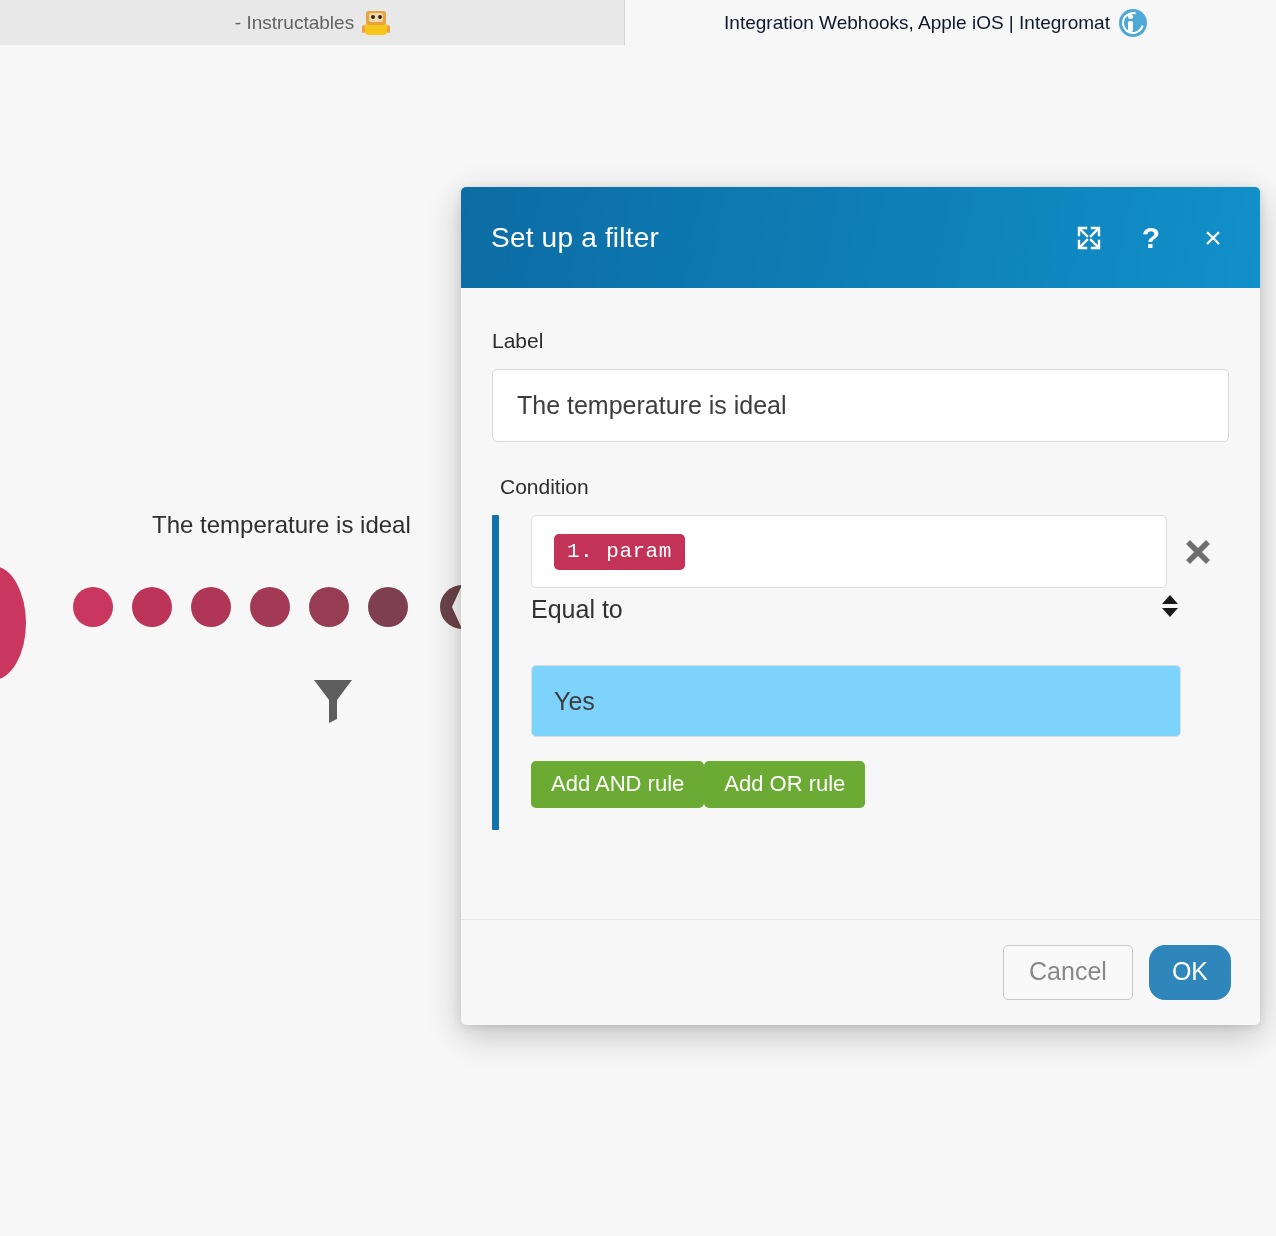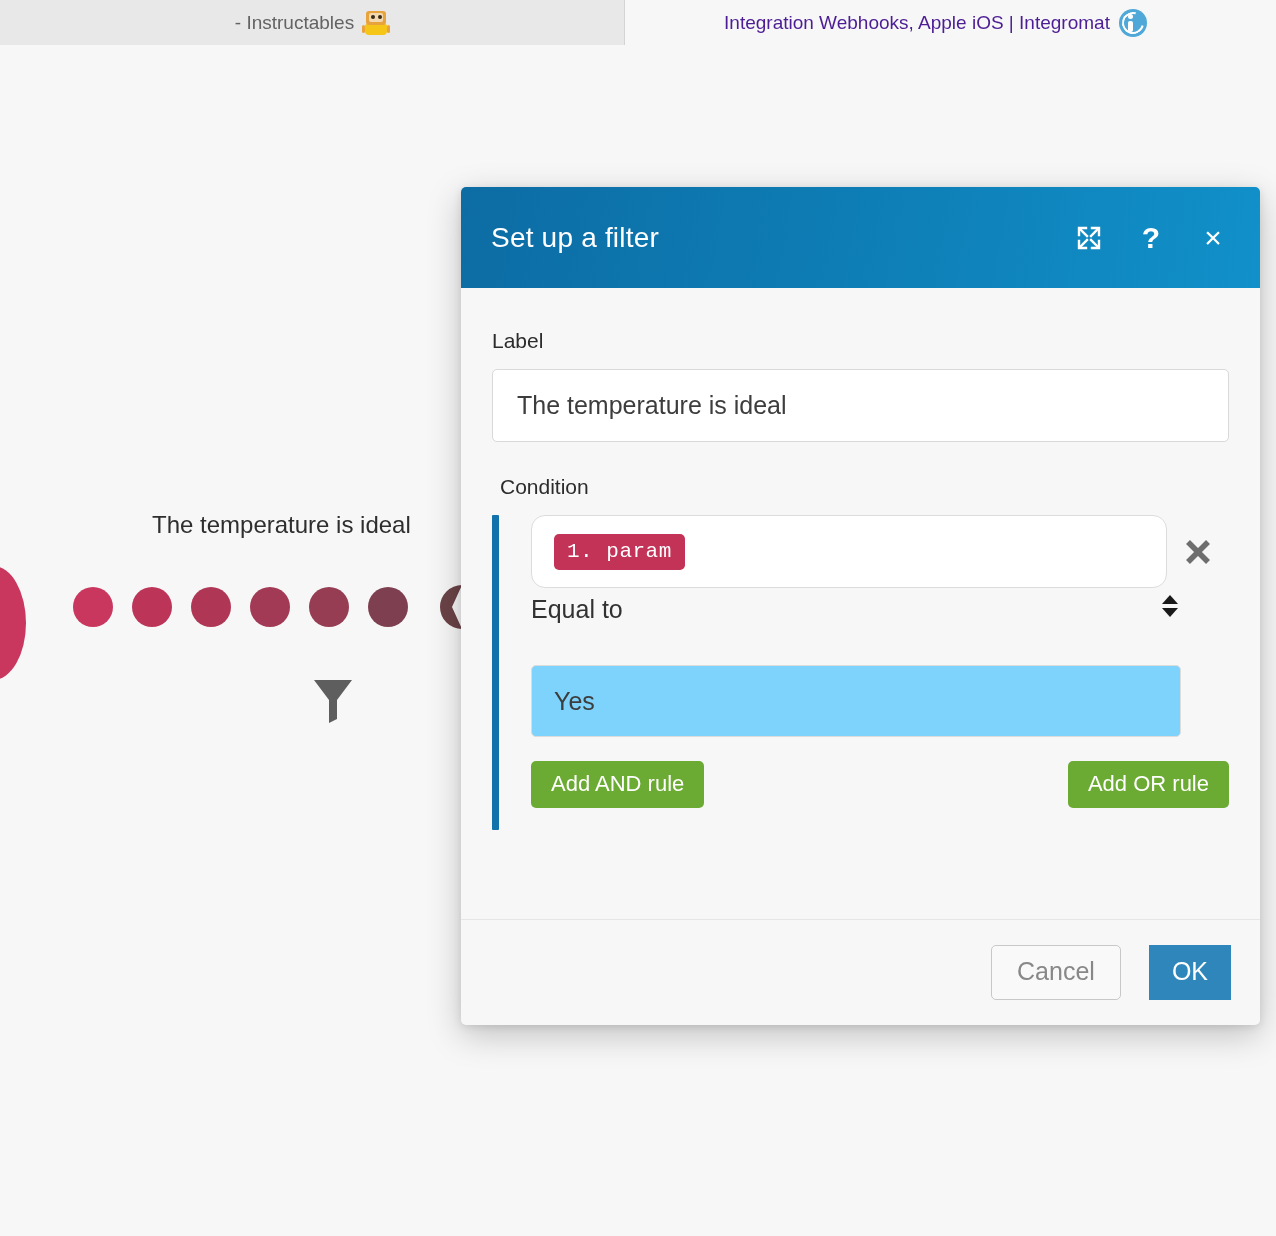--- a/index.html
+++ b/index.html
@@ -43,21 +43,21 @@
   }
   .tab.inactive {
     width: 640px;
     background: #e8e8e8;
     border-right: 1px solid #d4d4d4;
     color: #636363;
   }
   .tab.active {
     width: 636px;
     background: #f7f7f7;
-    color: #4c1d95;
+    color: #0f172a;
   }
   .tab-title { overflow: hidden; text-overflow: ellipsis; }
 
   
   .fav-robot {
     width: 26px; height: 26px;
     flex: 0 0 26px;
     position: relative;
   }
   .fav-robot .head {
@@ -269,21 +269,21 @@
   .cond-row {
     display: flex;
     align-items: center;
     gap: 0;
   }
   .chip-box {
     flex: 1;
     height: 73px;
     background: #ffffff;
     border: 1px solid #dcdcdc;
-    border-radius: 14px;
+    border-radius: 5px;
     display: flex;
     align-items: center;
     padding: 0 22px;
   }
   .chip {
     background: #c33257;
     color: #ffffff;
     font-family: "Liberation Mono", monospace;
     font-size: 21px;
     padding: 6px 13px 7px 13px;
@@ -337,23 +337,22 @@
     display: flex;
     align-items: center;
     padding: 0 22px;
     font-size: 25px;
     color: #3d3d3d;
     margin-top: 4px;
   }
 
   .rule-buttons {
     display: flex;
-    gap: 10px;
+    gap: 0;
     margin-top: 24px;
-    justify-content: space-between;
   }
   .btn-green {
     background: #6cab33;
     color: #ffffff;
     border: none;
     border-radius: 5px;
     font-family: "Liberation Sans", sans-serif;
     font-size: 22px;
     padding: 11px 20px 12px 20px;
     cursor: pointer;
@@ -363,37 +362,37 @@
   .dialog-footer {
     position: absolute;
     left: 0; bottom: 0;
     width: 100%;
     height: 106px;
     border-top: 1px solid #e6e6e6;
     display: flex;
     align-items: center;
     justify-content: flex-end;
     padding-right: 29px;
-    gap: 28px;
+    gap: 16px;
   }
   .btn-cancel {
     background: #f9f9f9;
     border: 1px solid #c8c8c8;
     border-radius: 5px;
     color: #888888;
     font-family: "Liberation Sans", sans-serif;
     font-size: 25px;
     padding: 12px 25px 13px 25px;
     cursor: pointer;
     line-height: 1.1;
   }
   .btn-ok {
     background: #2f86ba;
     border: none;
-    border-radius: 0;
+    border-radius: 16px;
     color: #ffffff;
     font-family: "Liberation Sans", sans-serif;
     font-size: 25px;
     padding: 13px 23px 14px 23px;
     cursor: pointer;
     line-height: 1.1;
   }
 </style>
 </head>
 <body>

